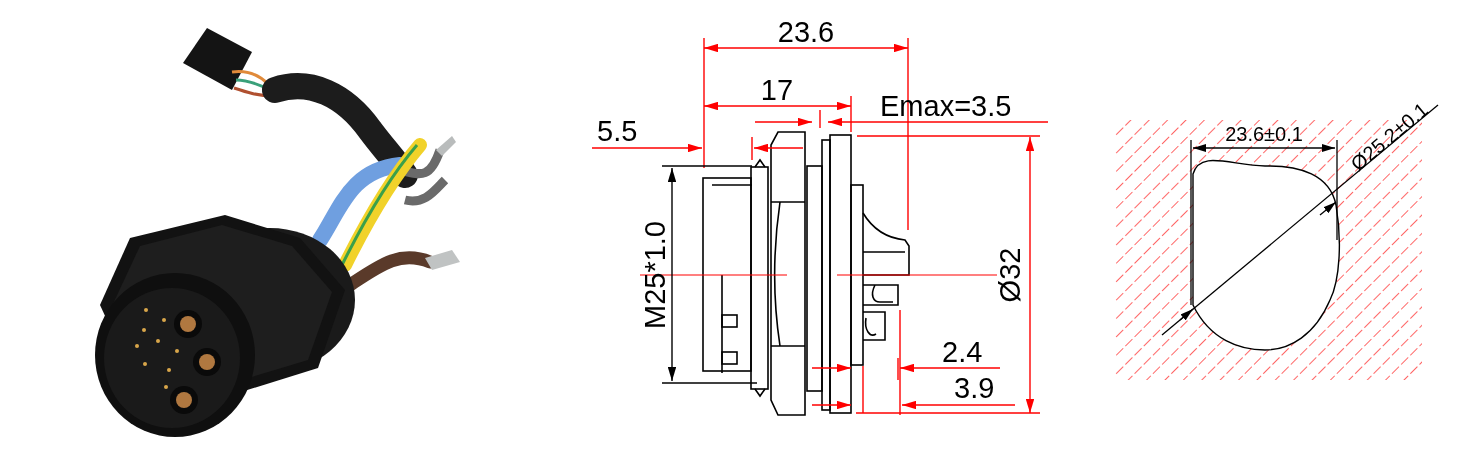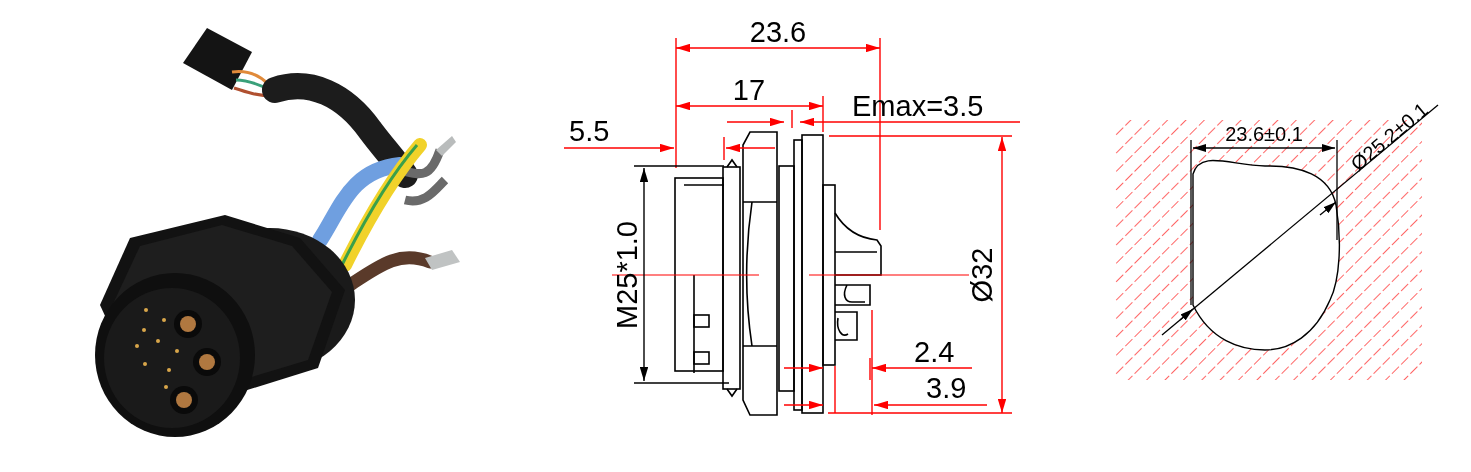--- a/index.html
+++ b/index.html
@@ -1,19 +1,19 @@
 <!DOCTYPE html>
 <html><head>
 <meta charset="utf-8">
 <style>
   html, body { margin: 0; padding: 0; background: #ffffff; }
   body { width: 1471px; height: 472px; position: relative; overflow: hidden; font-family: "Liberation Sans", sans-serif; }
   .panel { position: absolute; top: 0; }
   #photo-panel { left: 0; width: 560px; height: 472px; }
-  #drawing-panel { left: 532px; width: 520px; height: 472px; }
+  #drawing-panel { left: 560px; width: 520px; height: 472px; }
   #cutout-panel { left: 1080px; width: 391px; height: 444px; }
   svg { display: block; }
   .dim-text { font-family: "Liberation Sans", sans-serif; fill: #000; }
 </style>
 </head>
 <body>
 
 <div class="panel" id="photo-panel">
   <svg width="560" height="472" viewBox="0 0 560 472">
 

